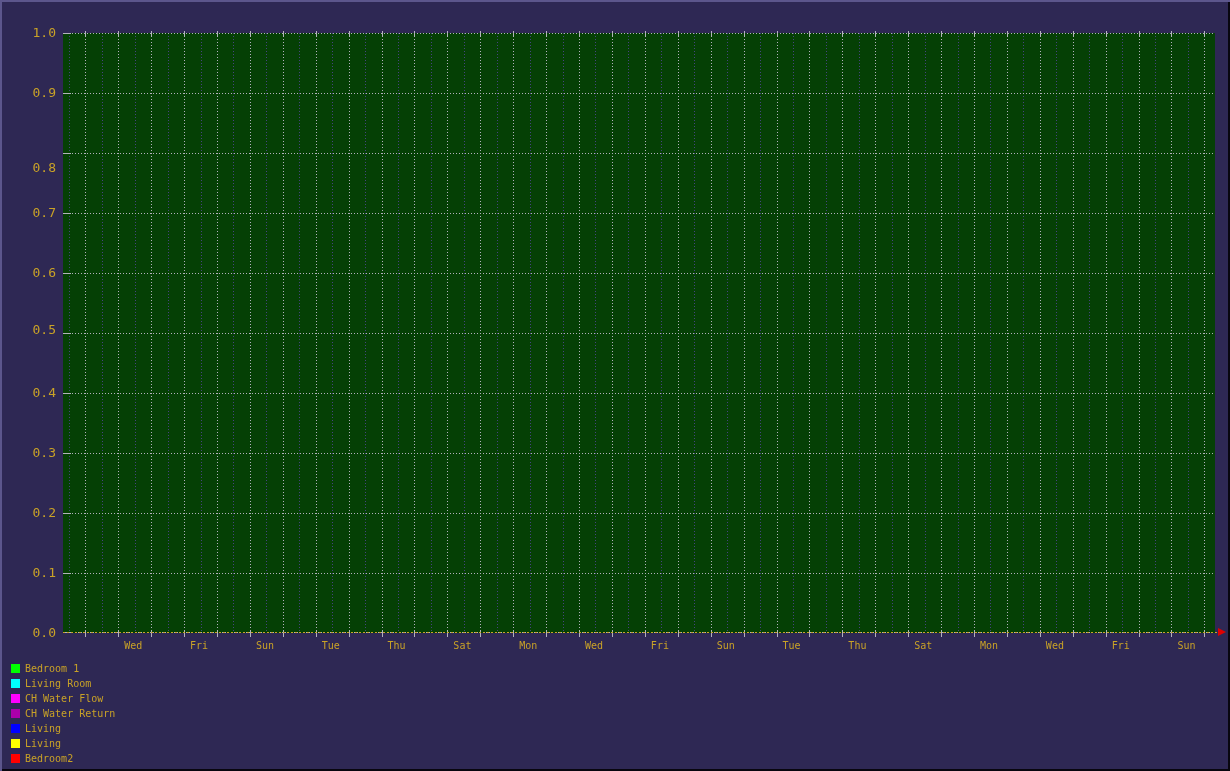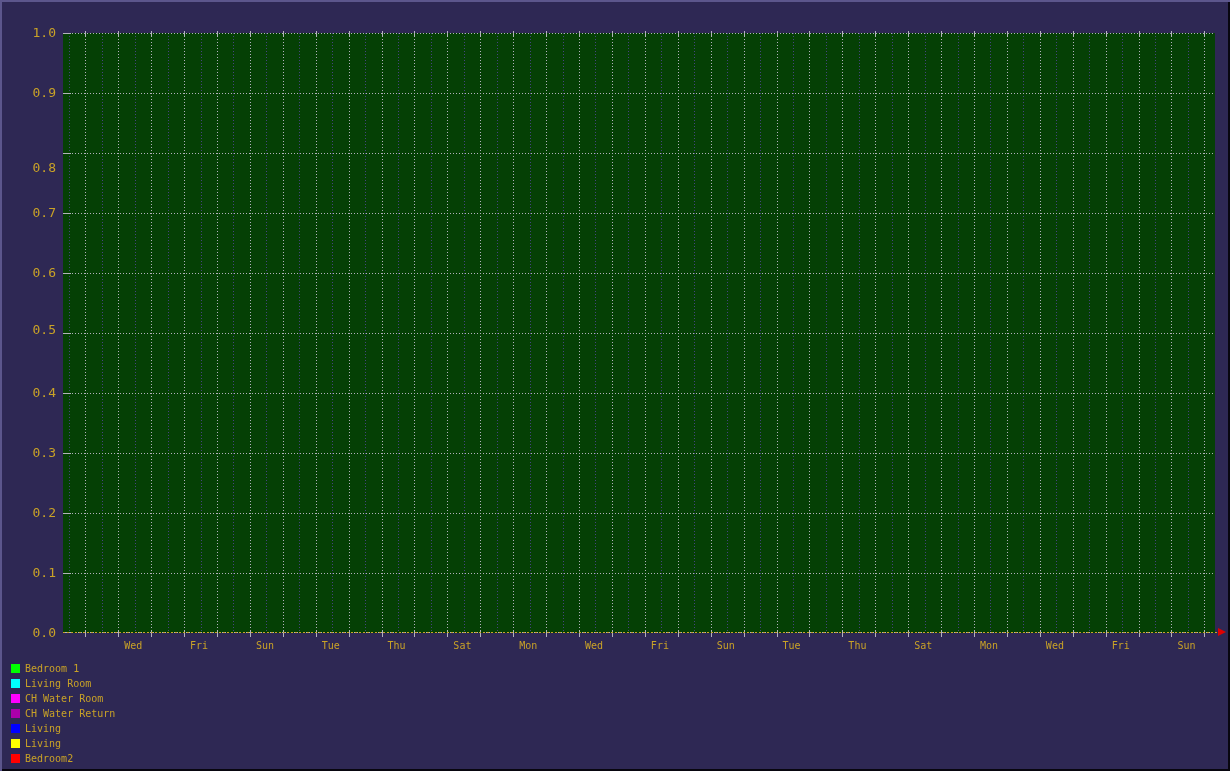--- a/index.html
+++ b/index.html
@@ -171,21 +171,21 @@
       <div class="legend-item" style="left: 0px; top: 0px;">
         <div class="legend-swatch" style="background: rgb(0, 255, 0);"></div>
         <span class="legend-label" style="color: rgb(201, 162, 39);">Bedroom 1</span>
       </div>
       <div class="legend-item" style="left: 0px; top: 15px;">
         <div class="legend-swatch" style="background: rgb(0, 255, 255);"></div>
         <span class="legend-label" style="color: rgb(201, 162, 39);">Living Room</span>
       </div>
       <div class="legend-item" style="left: 0px; top: 30px;">
         <div class="legend-swatch" style="background: rgb(255, 0, 255);"></div>
-        <span class="legend-label" style="color: rgb(201, 162, 39);">CH Water Room</span>
+        <span class="legend-label" style="color: rgb(201, 162, 39);">CH Water Flow</span>
       </div>
       <div class="legend-item" style="left: 0px; top: 45px;">
         <div class="legend-swatch" style="background: rgb(170, 0, 170);"></div>
         <span class="legend-label" style="color: rgb(201, 162, 39);">CH Water Return</span>
       </div>
       <div class="legend-item" style="left: 0px; top: 60px;">
         <div class="legend-swatch" style="background: rgb(0, 0, 255);"></div>
         <span class="legend-label" style="color: rgb(201, 162, 39);">Living</span>
       </div>
       <div class="legend-item" style="left: 0px; top: 75px;">

